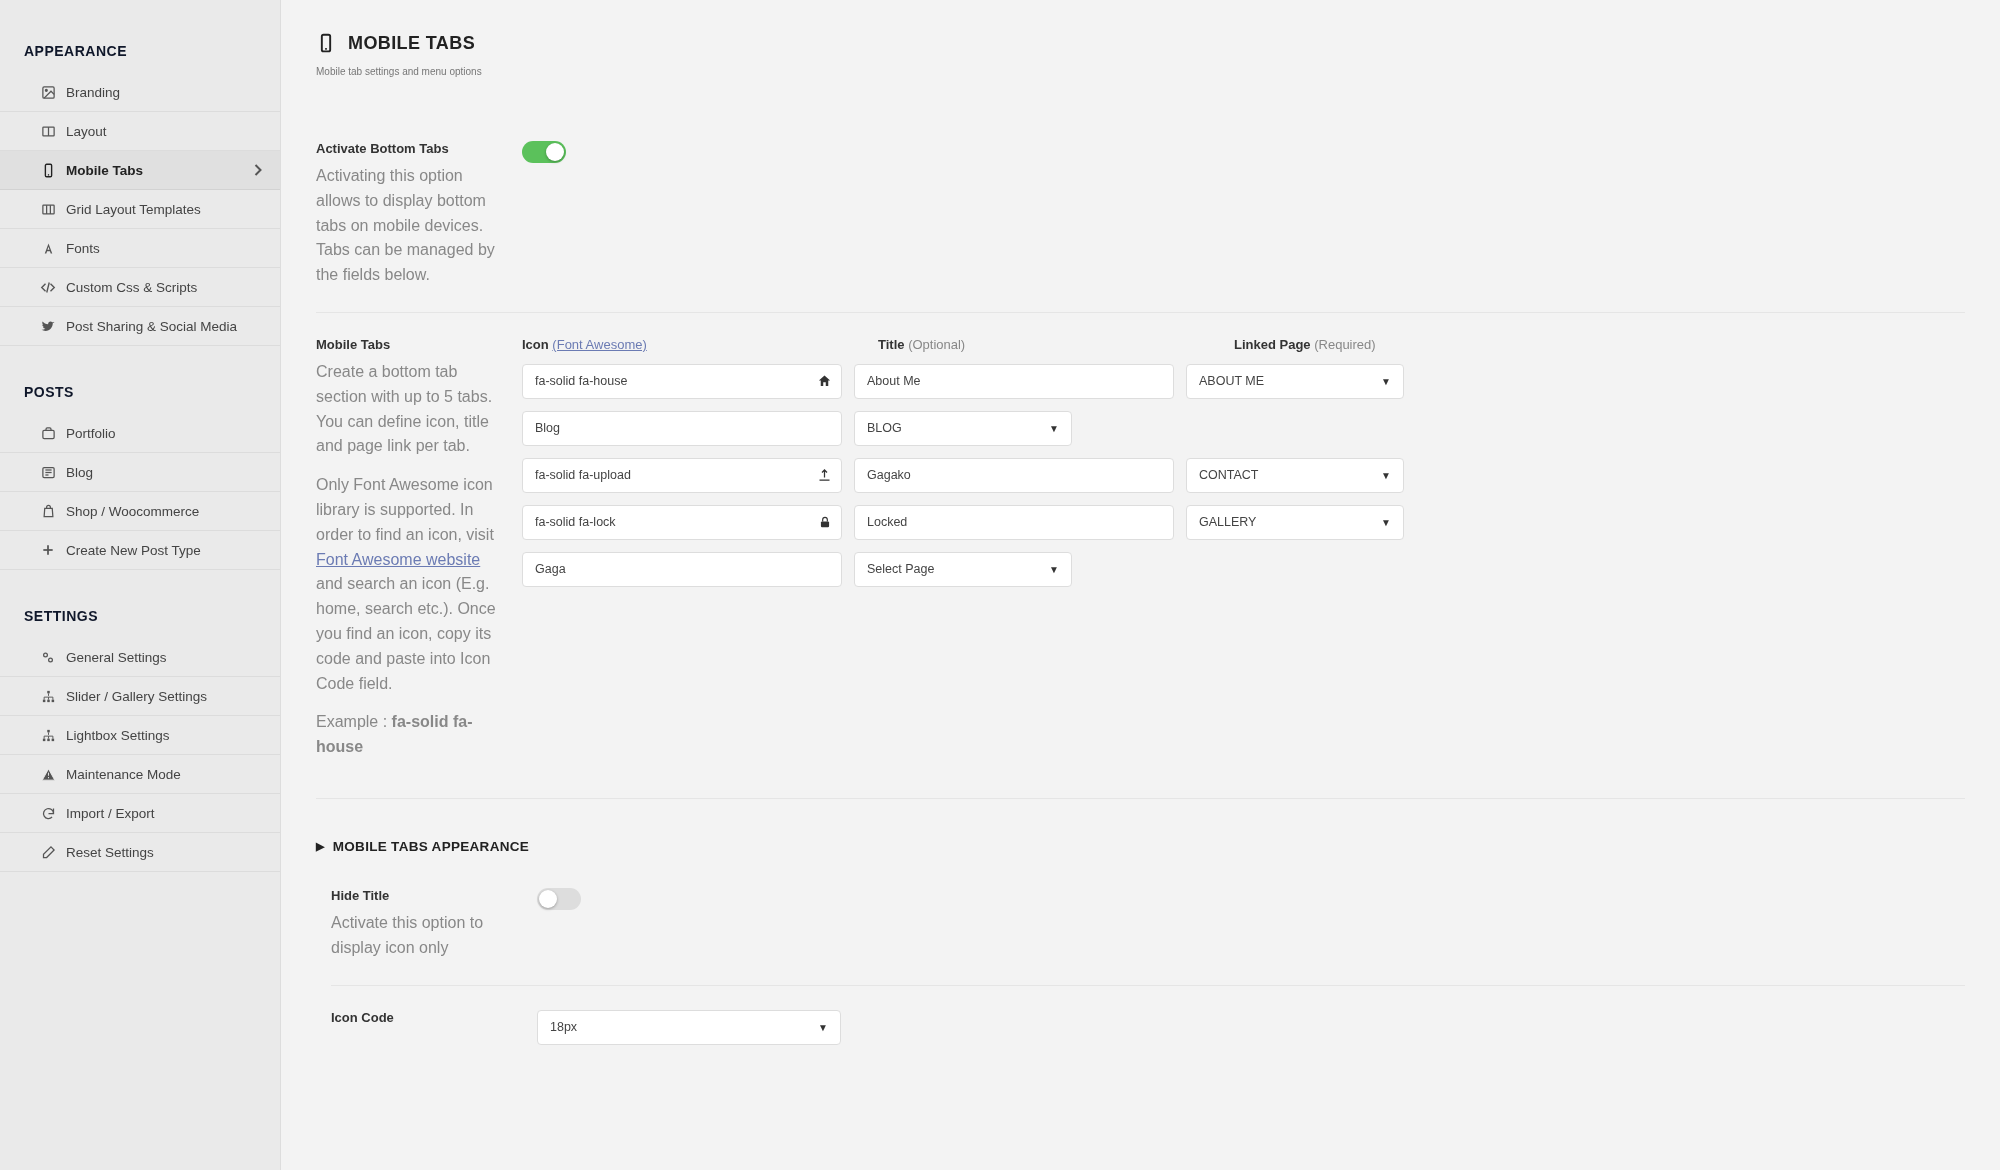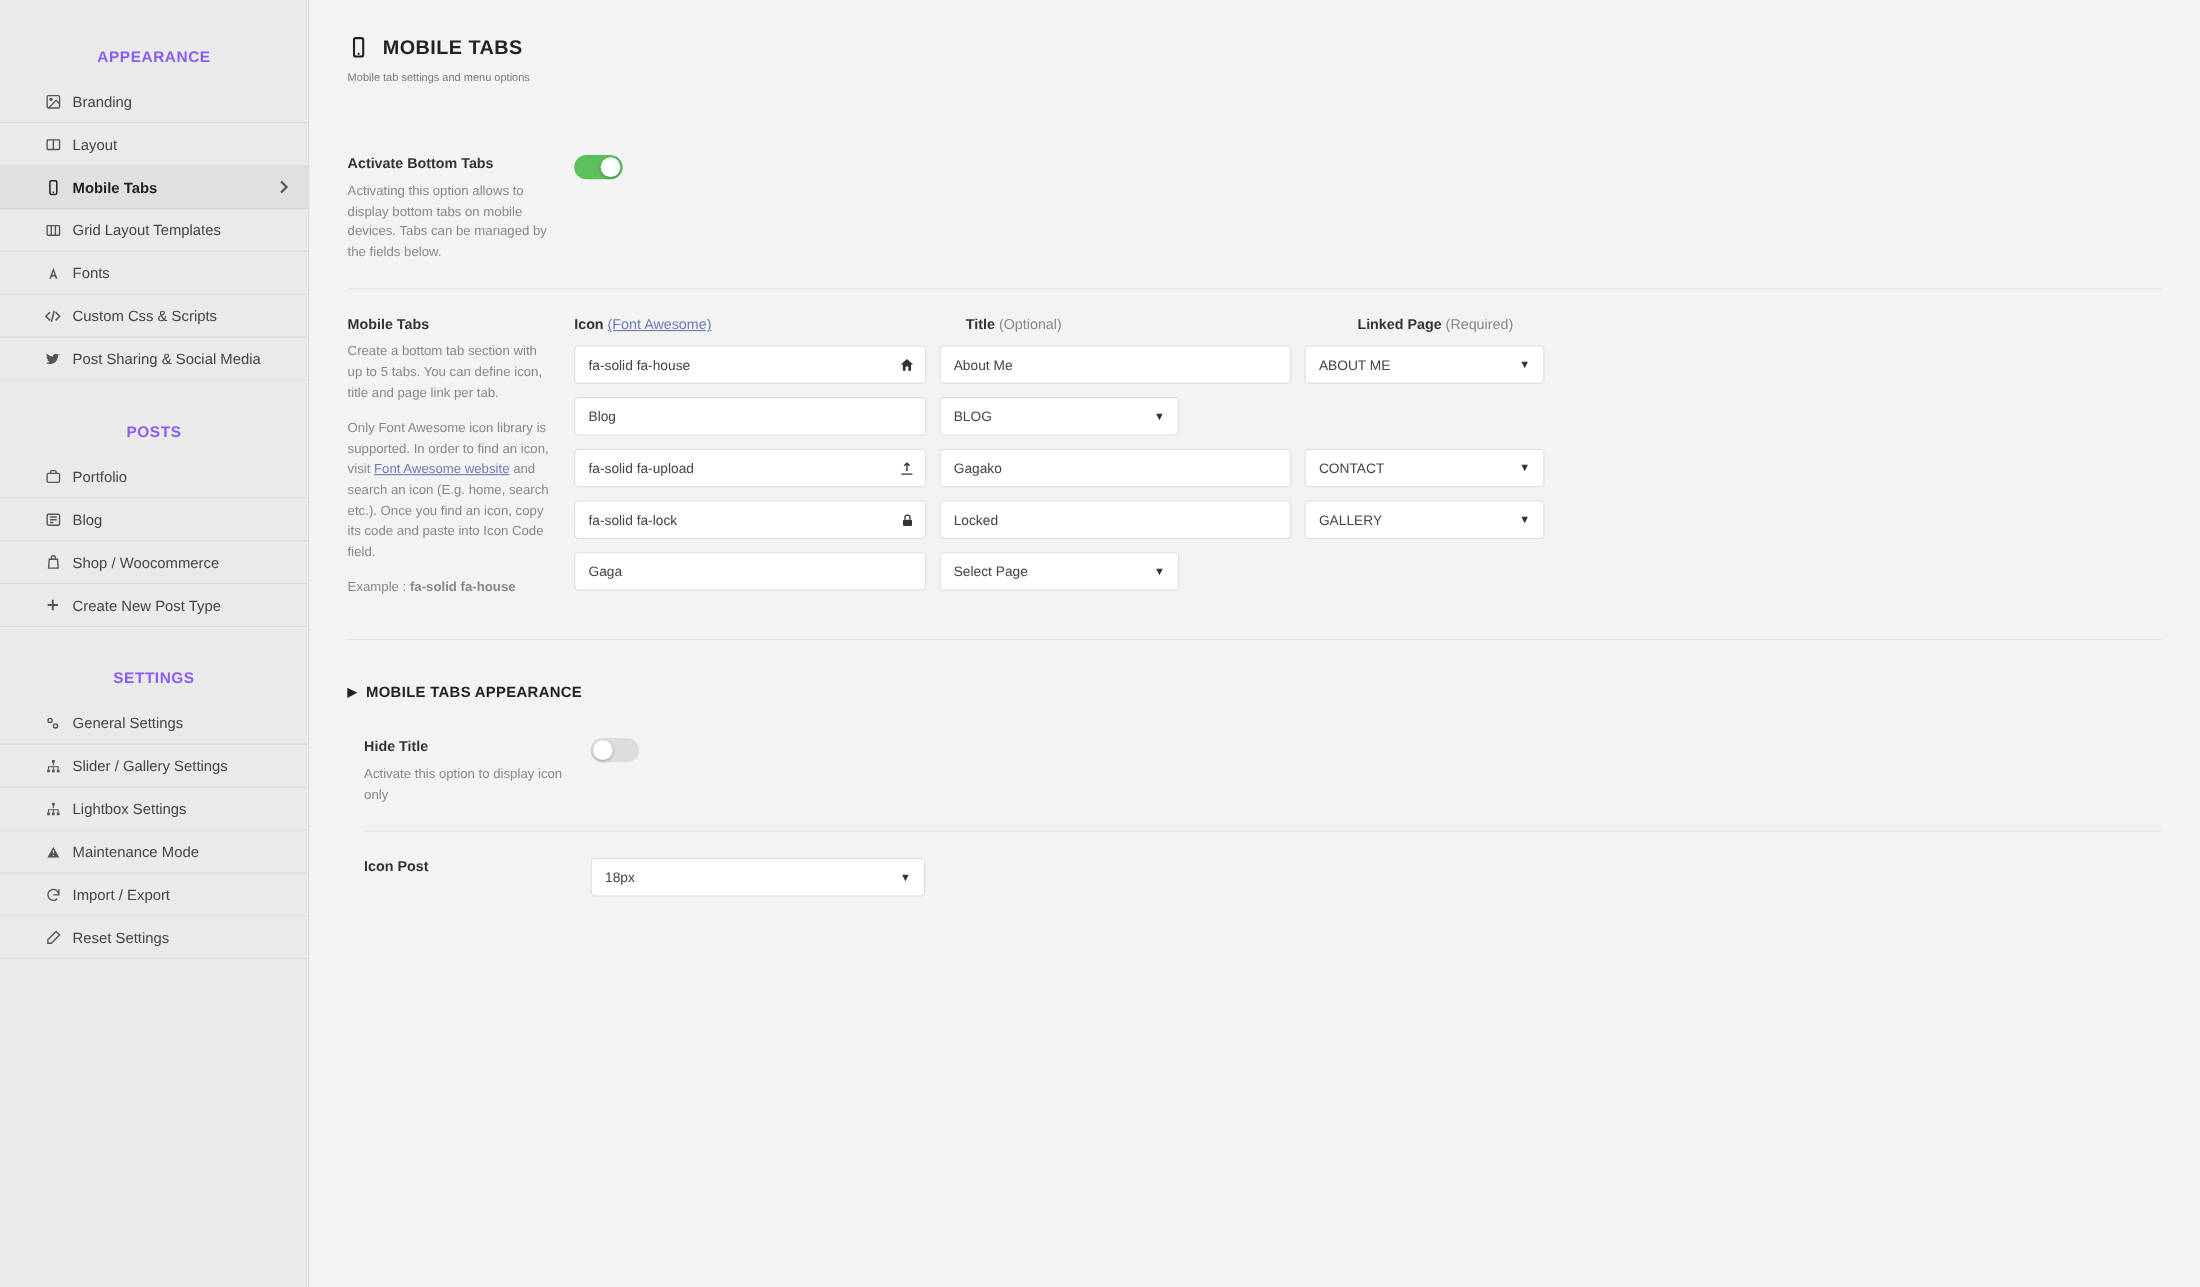--- a/index.html
+++ b/index.html
@@ -1,34 +1,34 @@
 <!DOCTYPE html>
 <html><head>
 <meta charset="utf-8">
 <style>
 * { box-sizing: border-box; margin: 0; padding: 0; }
 body { font-family: -apple-system, BlinkMacSystemFont, "Segoe UI", Helvetica, Arial, sans-serif; background: #f3f3f3; color: #333; font-size: 14px; }
 .layout { display: flex; min-height: 100vh; }
 .sidebar { width: 281px; background: #eaeaea; border-right: 1px solid #ddd; padding-top: 35px; }
-.section-label { font-size: 14px; font-weight: 700; letter-spacing: 0.5px; color: #8b5cf6; padding: 8px 24px 14px; text-align: center; }
+.section-label { font-size: 14px; font-weight: 700; letter-spacing: 0.5px; color: #0f172a; padding: 8px 24px 14px; }
 .nav-item { display: flex; align-items: center; padding: 11px 40px; font-size: 13.5px; color: #444; border-bottom: 1px solid rgba(0,0,0,0.06); cursor: pointer; position: relative; }
 .nav-item.active { background: #e0e0e0; font-weight: 700; color: #222; }
 .nav-item .ico { width: 16px; height: 16px; margin-right: 10px; display: inline-flex; align-items: center; justify-content: center; }
 .nav-item .chev { position: absolute; right: 18px; color: #666; }
 .section-gap { height: 30px; }
 .main { flex: 1; padding: 30px 35px; }
 .page-head { display: flex; align-items: center; margin-bottom: 10px; }
 .page-head .picon { margin-right: 12px; }
 .page-head h1 { font-size: 18px; font-weight: 800; letter-spacing: 0.4px; color: #222; }
 .subtitle { font-size: 10px; color: #777; margin-bottom: 40px; }
 .row { display: flex; border-bottom: 1px solid #e5e5e5; padding: 24px 0; }
 .row:last-child { border-bottom: none; }
 .row-left { width: 206px; flex-shrink: 0; padding-right: 18px; }
 .row-left .lbl { font-weight: 700; font-size: 13px; color: #333; margin-bottom: 8px; }
-.row-left .desc { font-size: 12px; color: #888; line-height: 1.55; }
+.row-left .desc { font-size: 16px; color: #888; line-height: 1.55; }
 .desc a { color: #6b7bb3; text-decoration: underline; }
 .desc p { margin-bottom: 14px; }
 .row-right { flex: 1; }
 .toggle { width: 44px; height: 22px; border-radius: 11px; position: relative; cursor: pointer; }
 .toggle .knob { width: 18px; height: 18px; border-radius: 50%; background: #fff; position: absolute; top: 2px; box-shadow: 0 1px 3px rgba(0,0,0,0.3); transition: 0.2s; }
 .toggle.on { background: #5bc15b; }
 .toggle.on .knob { left: 24px; }
 .toggle.off { background: #ddd; }
 .toggle.off .knob { left: 2px; }
 .table-head { display: flex; margin-bottom: 12px; gap: 24px; }
@@ -365,21 +365,21 @@
         </div>
         <div class="row-right">
           <div class="toggle off">
               <div class="knob"></div>
             </div>
         </div>
       </div>
 
       <div class="row">
         <div class="row-left">
-          <div class="lbl">Icon Post</div>
+          <div class="lbl">Icon Code</div>
         </div>
         <div class="row-right">
           <div class="select" style="width:304px">
             <span>18px</span>
             <span class="select-caret">▼</span>
           </div>
         </div>
       </div>
     </div>
 

